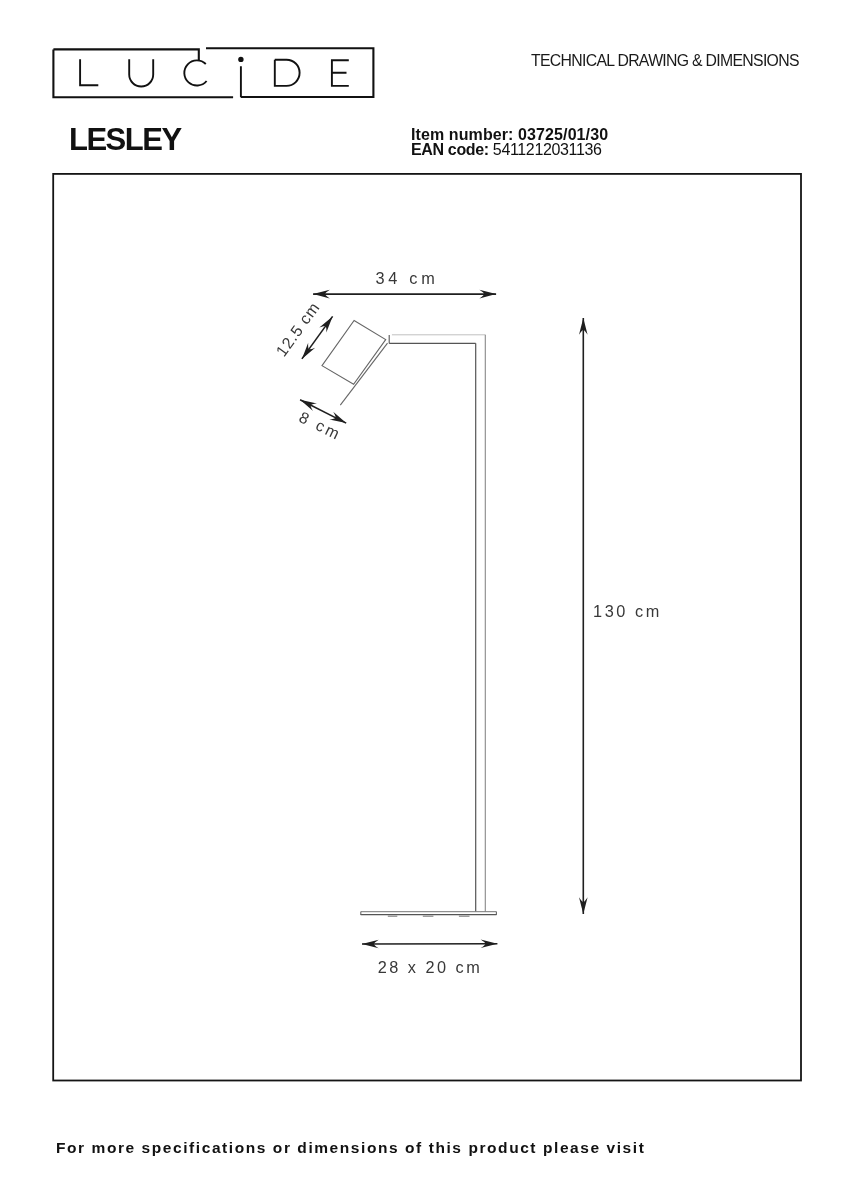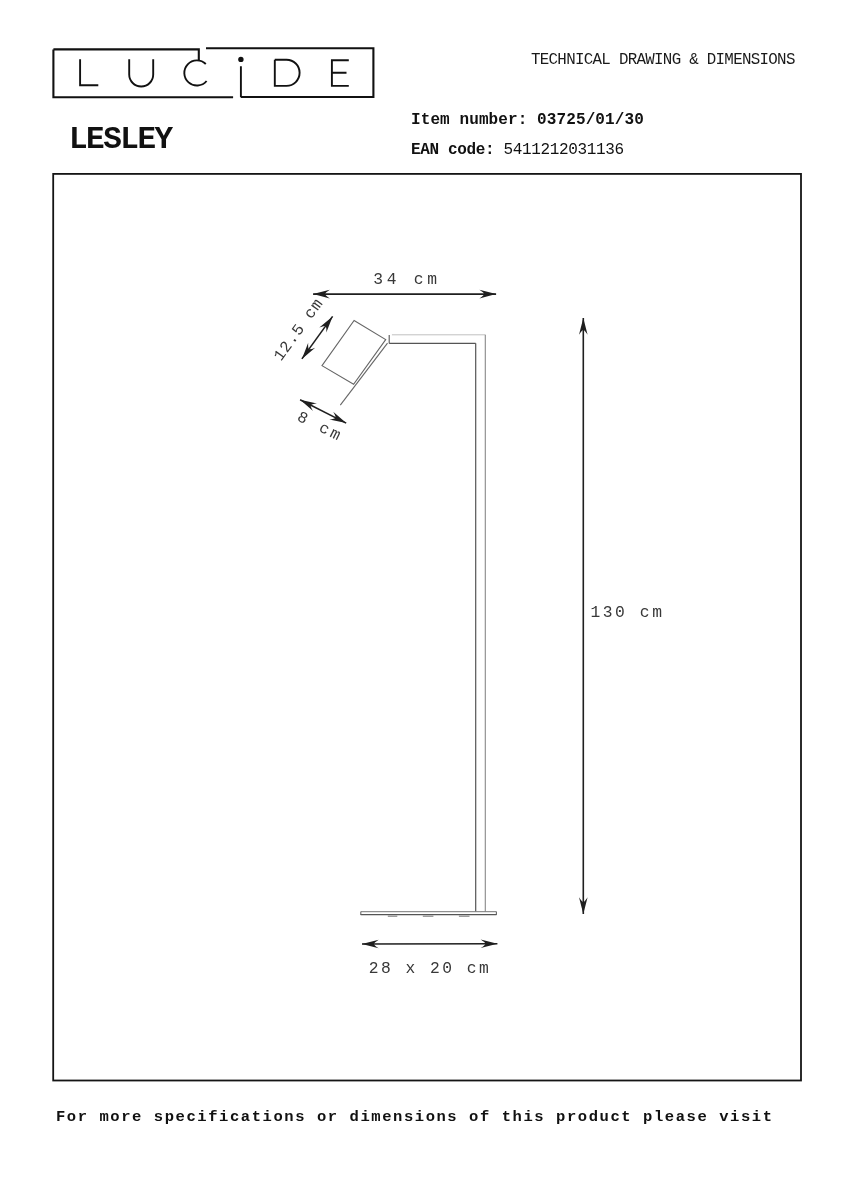--- a/index.html
+++ b/index.html
@@ -1,17 +1,17 @@
 <!DOCTYPE html>
 <html><head>
 <meta charset="utf-8">
 <style>
   html,body{margin:0;padding:0;background:#fff;}
   #page{position:relative;width:848px;height:1200px;background:#fff;overflow:hidden;
-        font-family:Liberation Mono, monospace;border-radius:11px;}
+        font-family:Liberation Sans, sans-serif;border-radius:11px;}
   .abs{position:absolute;}
 </style>
 </head>
 <body>
 <div id="page">
 
 <svg class="abs" style="left:0;top:0" width="420" height="110" viewBox="0 0 420 110">
   <g fill="none" stroke="#111111" stroke-width="2.1">
     <path d="M53.4,49.4 H198.8 V60.0"></path>
     <path d="M53.4,49.4 V97.2 H233.1"></path>
@@ -25,21 +25,21 @@
     <path d="M274.8,59.7 V85.9 H286.5 A13.1,13.1 0 0 0 286.5,59.7 H274.8"></path>
     <path d="M348.8,60.2 H331.9 V85.9 H348.8 M331.9,72.8 H346.5"></path>
   </g>
   <circle cx="240.9" cy="59.4" r="2.7" fill="#111111" stroke="none"></circle>
 </svg>
 
 <div class="abs" style="left:531px;top:52.5px;font-size:15.8px;letter-spacing:-0.69px;color:#1a1a1a;line-height:1;">TECHNICAL DRAWING &amp; DIMENSIONS</div>
 
 <div class="abs" style="left:57px;top:124px;font-size:31px;font-weight:bold;letter-spacing:-1.5px;color:#111;line-height:1;margin-left:12px;">LESLEY</div>
 
-<div class="abs" style="left:411px;top:111px;font-size:16px;font-weight:bold;letter-spacing:0.1px;color:#111;line-height:18px;">Item&nbsp;number:&nbsp;03725/01/30</div>
+<div class="abs" style="left:411px;top:126px;font-size:16px;font-weight:bold;letter-spacing:0.1px;color:#111;line-height:18px;">Item&nbsp;number:&nbsp;03725/01/30</div>
 
 <div class="abs" style="left:411px;top:140.5px;font-size:16px;font-weight:bold;letter-spacing:-0.35px;color:#111;line-height:18px;">EAN&nbsp;code:&nbsp;<span style="font-weight:normal">5411212031136</span></div>
 
 <svg class="abs" style="left:0;top:0" width="848" height="1200" viewBox="0 0 848 1200">
 
   <rect x="53.2" y="173.9" width="747.8" height="906.6" fill="none" stroke="#141414" stroke-width="1.8"></rect>
 
   <g fill="none" stroke="#666" stroke-width="1.1">
     <polygon points="354.1,320.5 385.7,339.6 353.6,384.2 322.0,365.6"></polygon>
     <line x1="387.5" y1="343.2" x2="340.3" y2="405.2"></line>
@@ -95,16 +95,16 @@
   </g>
 
   <g>
     <line x1="362.0" y1="944.0" x2="497.4" y2="943.8" stroke="#1f1f1f" stroke-width="1.6"></line>
     <path d="M0,0 L16.7,-4.3 Q12,-1.3 12,0 Q12,1.3 16.7,4.3 Z" fill="#1f1f1f" transform="translate(362.0,944.0)"></path>
     <path d="M0,0 L-16.7,-4.3 Q-12,-1.3 -12,0 Q-12,1.3 -16.7,4.3 Z" fill="#1f1f1f" transform="translate(497.4,943.8)"></path>
     <text x="430" y="973" text-anchor="middle" font-size="16.3" letter-spacing="2.5" fill="#383838">28 x 20 cm</text>
   </g>
 </svg>
 
-<div class="abs" style="left:56px;top:1110px;font-size:15.5px;font-weight:bold;letter-spacing:1.57px;color:#111;line-height:1;">For more specifications or dimensions of this product please visit</div>
+<div class="abs" style="left:56px;top:1140px;font-size:15.5px;font-weight:bold;letter-spacing:1.57px;color:#111;line-height:1;">For more specifications or dimensions of this product please visit</div>
 
 
 </div>
 
 </body></html>

